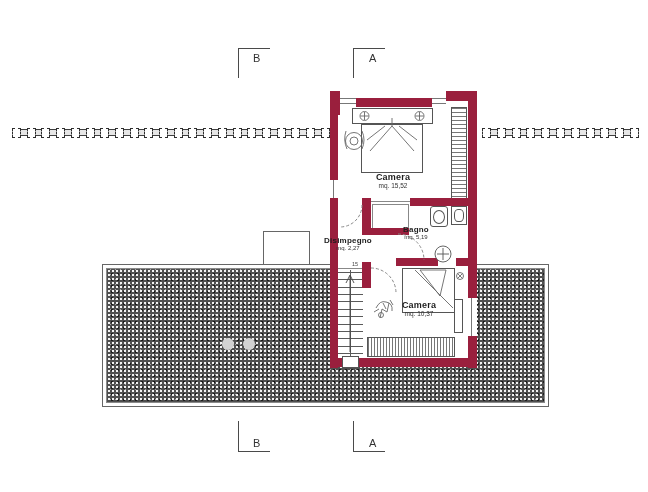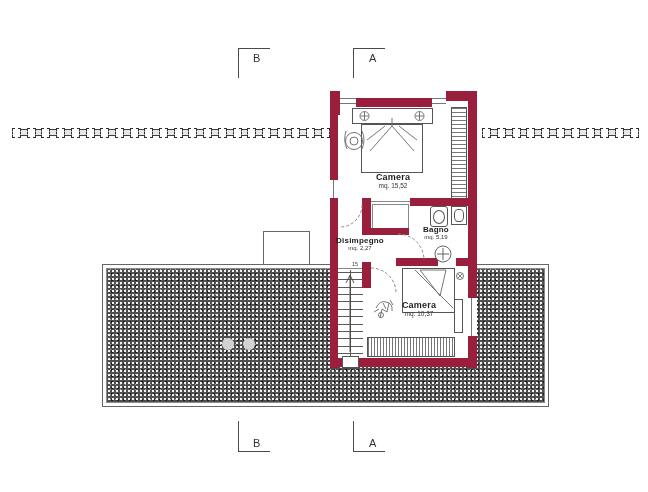--- a/index.html
+++ b/index.html
@@ -231,25 +231,25 @@
     </g>
     <g stroke="#444" stroke-width="0.9" fill="none">
       <path d="M350 352 L350 276 M346 283 L350 275 L354 283"></path>
     </g>
   </svg>
 
   <div class="room-label" style="left:358px;top:172px;width:70px;">
     <div class="room-name">Camera</div>
     <div class="room-area">mq. 15,52</div>
   </div>
-  <div class="room-label" style="left:408px;top:225px;width:56px;">
+  <div class="room-label" style="left:388px;top:225px;width:56px;">
     <div class="room-name" style="font-size:8px;">Bagno</div>
     <div class="room-area" style="font-size:6px;">mq. 5,19</div>
   </div>
-  <div class="room-label" style="left:324px;top:236px;width:72px;">
+  <div class="room-label" style="left:312px;top:236px;width:72px;">
     <div class="room-name" style="font-size:8px;">Disimpegno</div>
     <div class="room-area" style="font-size:6px;">mq. 2,27</div>
   </div>
   <div class="room-label" style="left:385px;top:300px;width:68px;">
     <div class="room-name">Camera</div>
     <div class="room-area">mq. 10,37</div>
   </div>
   <div class="stairs-num">15</div>
 
 </div>

